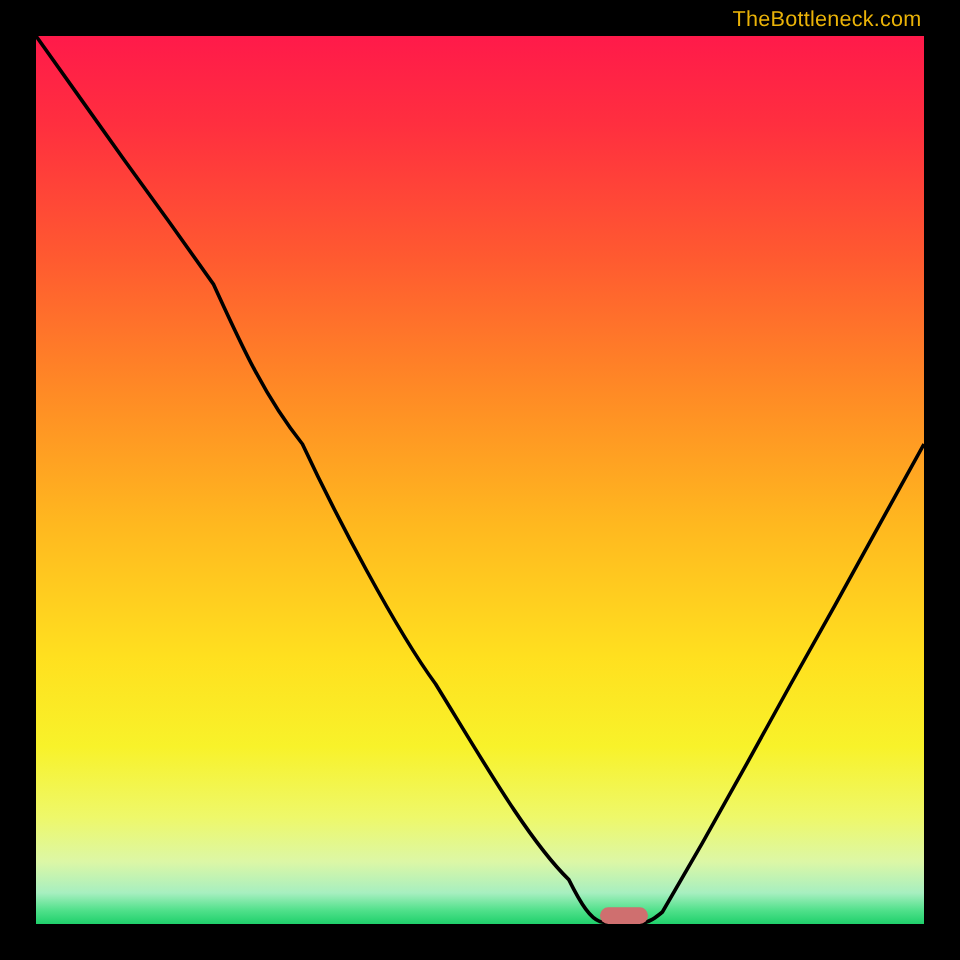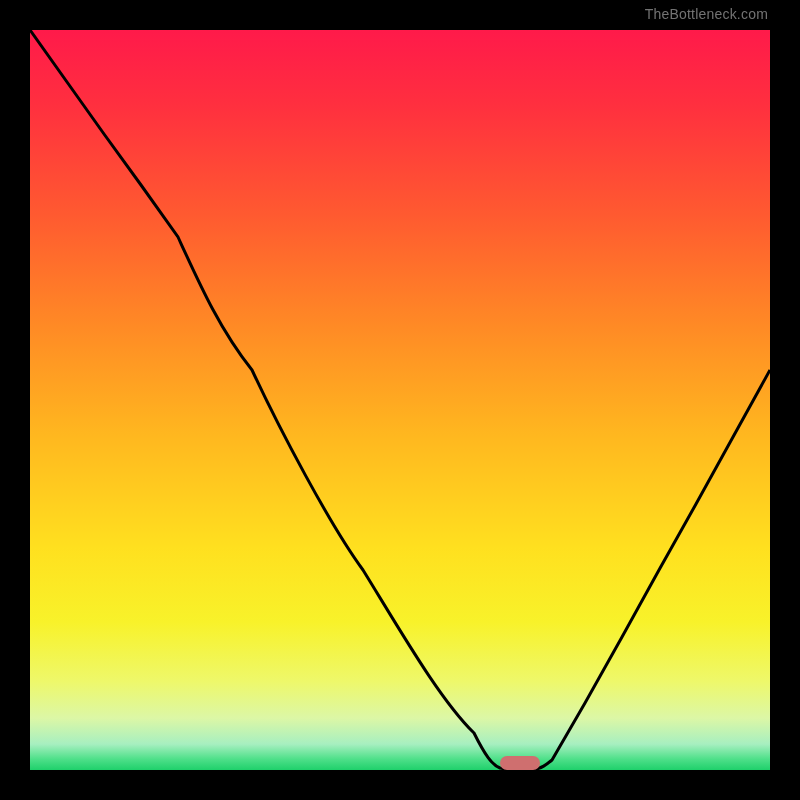--- a/index.html
+++ b/index.html
@@ -31,22 +31,22 @@
     position: absolute;
     left: 0;
     top: 0;
     width: 740px;
     height: 740px;
   }
   .watermark {
     position: absolute;
     top: 6px;
     right: 32px;
-    color: #737373;
-    font-size: 14px;
+    color: #eab308;
+    font-size: 18px;
     letter-spacing: 0.2px;
     font-weight: 500;
   }
   svg.curve {
     position: absolute;
     left: 0;
     top: 0;
   }
   .marker {
     fill: #cf6f6f;

